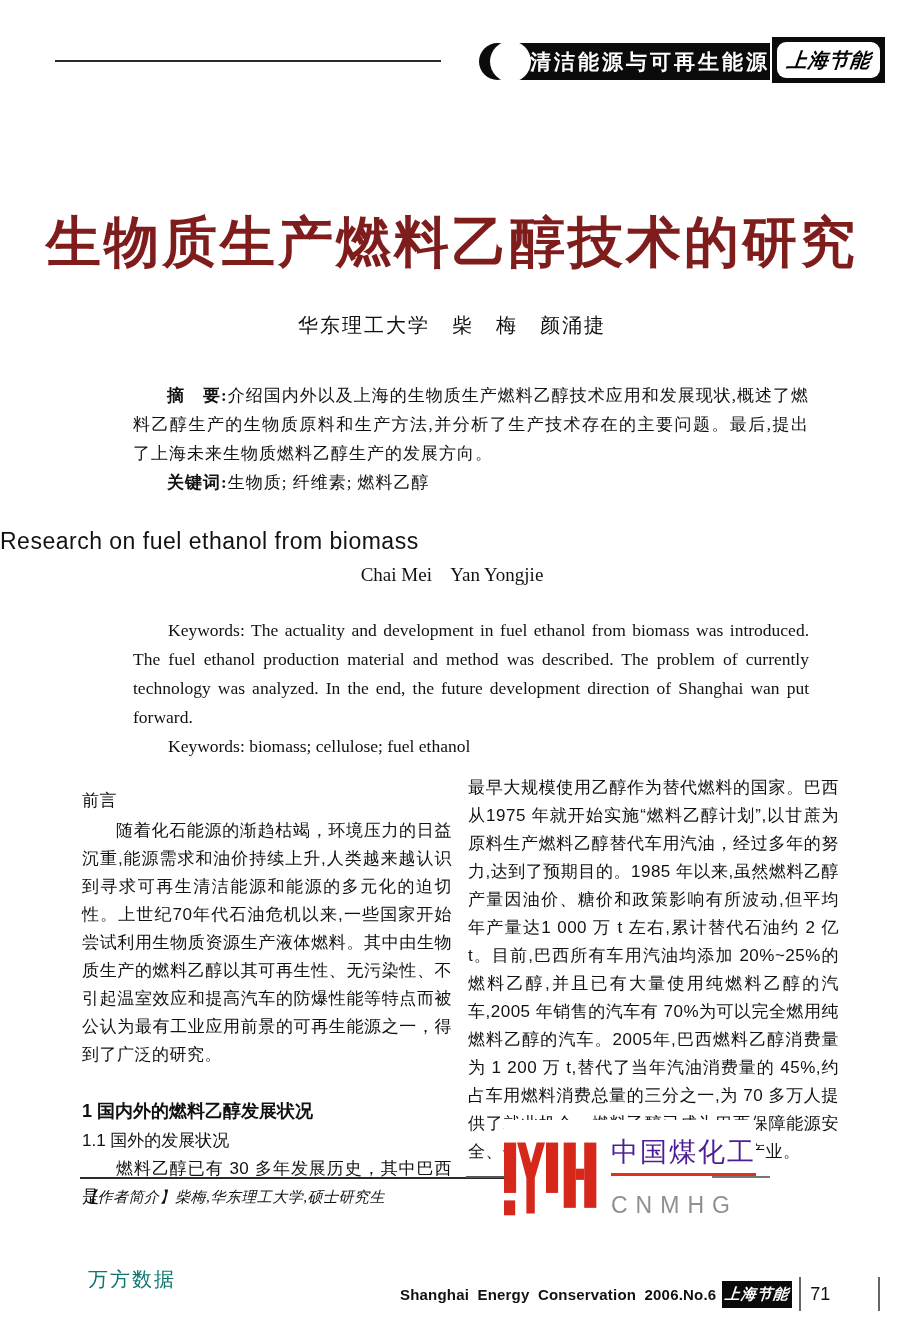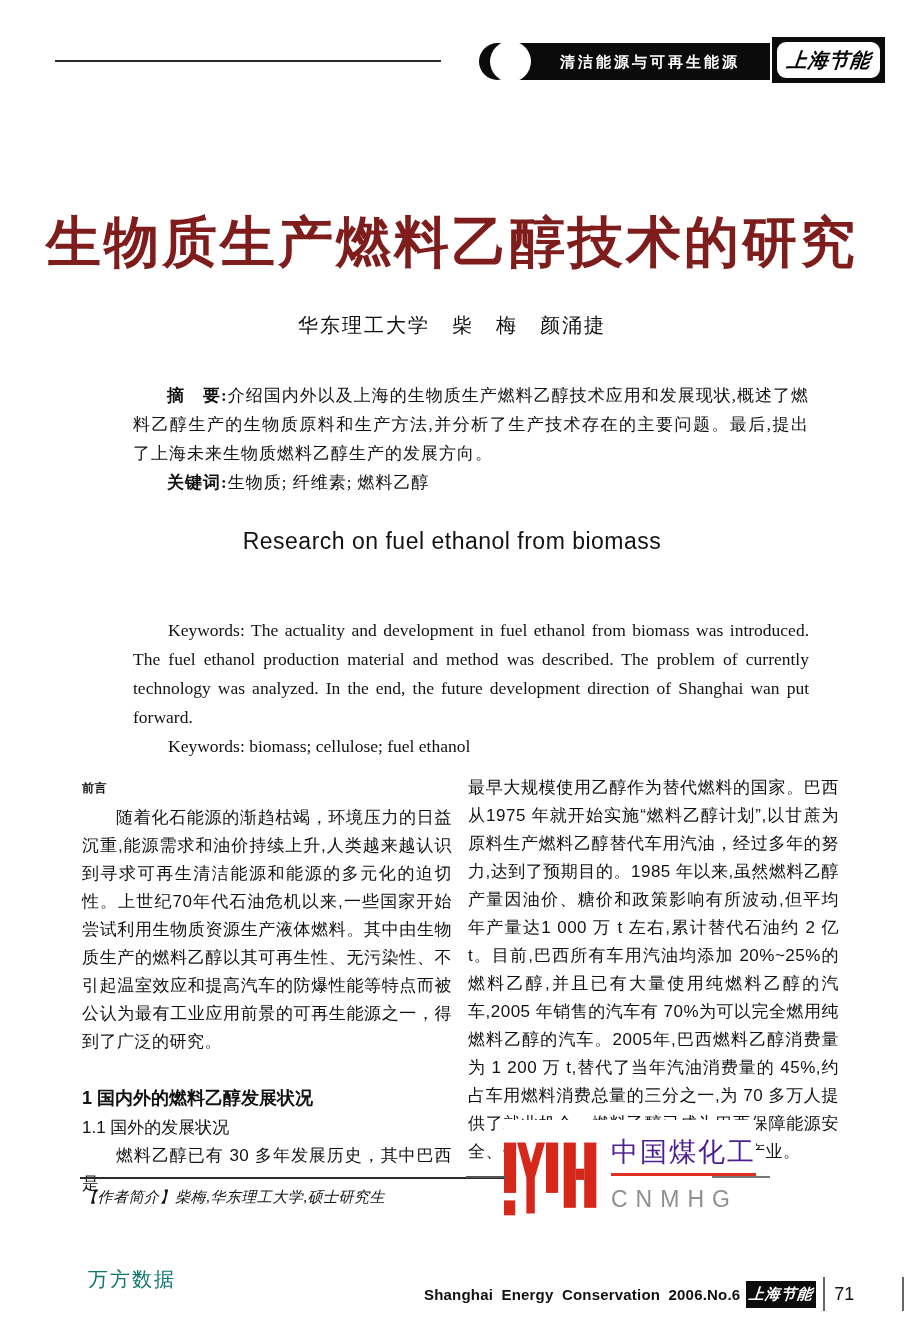--- a/index.html
+++ b/index.html
@@ -9,77 +9,77 @@
     font-family:"Liberation Sans",sans-serif;color:#111;
   }
   .abs{position:absolute;}
 
   
   .head-rule{left:55px;top:60px;width:386px;height:2px;background:#2a2a2a;}
   .bar-tip{left:479px;top:43px;width:37px;height:37px;border-radius:50%;background:#0b0b0b;z-index:1;}
   .bar-body{left:505px;top:43px;width:265px;height:37px;background:#0b0b0b;z-index:1;}
   .bar-notch{left:490px;top:41px;width:41px;height:41px;border-radius:50%;background:#ffffff;z-index:2;}
   .bar-text{left:530px;top:43px;width:240px;height:37px;line-height:37px;text-align:center;
-    color:#ffffff;font-size:15px;font-weight:bold;letter-spacing:3px;z-index:3;}
+    color:#ffffff;font-size:21px;font-weight:bold;letter-spacing:3px;z-index:3;}
   .brand-box{left:772px;top:37px;width:113px;height:46px;background:#0b0b0b;z-index:1;}
   .brand-inner{position:absolute;left:5px;top:5px;right:5px;bottom:5px;background:#ffffff;
     border-radius:9px;display:flex;align-items:center;justify-content:center;}
   .brand-text{font-family:"Liberation Serif",serif;font-weight:bold;font-style:italic;
     font-size:20px;color:#000;transform:skewX(-6deg);letter-spacing:1px;white-space:nowrap;}
 
   
   .cn-title{left:0;top:206px;width:904px;text-align:center;font-size:55px;font-weight:900;
     letter-spacing:3px;color:#7f1d1d;}
   .cn-authors{left:0;top:312px;width:904px;text-align:center;font-size:20px;
     font-family:"Liberation Serif",serif;letter-spacing:2px;}
 
   
   .cn-abs{left:133px;top:381px;width:676px;font-size:17px;line-height:29px;
     text-align:justify;letter-spacing:1px;font-family:"Liberation Serif",serif;}
   .cn-abs p{margin:0;text-indent:2em;}
   .cn-kw{margin-top:0;}
   .b{font-weight:bold;}
 
   
-  .en-title{left:0;top:528px;width:904px;text-align:center;font-size:23px;
+  .en-title{left:0;top:528px;width:904px;font-size:23px;
     font-family:"Liberation Sans",sans-serif;letter-spacing:0.5px;}
   .en-authors{left:0;top:564px;width:904px;text-align:center;font-size:19px;
     font-family:"Liberation Serif",serif;white-space:pre;}
   .en-abs{left:133px;top:616px;width:676px;font-size:17.5px;line-height:29px;
     font-family:"Liberation Serif",serif;text-align:justify;}
   .en-abs p{margin:0;text-indent:2em;}
 
   
   .col{font-size:17px;line-height:28px;text-align:justify;letter-spacing:0.5px;}
   .col-left{left:82px;top:774px;width:370px;}
   .col-right{left:468px;top:774px;width:371px;}
   .col p{margin:0;text-indent:2em;}
-  .h-preface{font-weight:bold;font-size:12px;margin:0 0 2px 0;}
+  .h-preface{font-weight:normal;font-size:17px;margin:13px 0 2px 0;}
   .h1{font-weight:bold;font-size:18px;margin:28px 0 2px 0;letter-spacing:0;}
   .h11{font-size:17px;margin:0;letter-spacing:0;}
 
   
   .foot-rule{left:80px;top:1177px;width:428px;height:2px;background:#2a2a2a;}
   .footnote{left:82px;top:1188px;width:380px;font-size:15px;
     font-family:"Liberation Serif",serif;font-style:italic;letter-spacing:0.5px;}
 
   
   .wm{left:504px;top:1120px;width:252px;height:112px;background:#ffffff;z-index:5;
     display:flex;align-items:flex-start;}
   .wm-logo{margin-top:14px;}
   .wm-right{margin-left:10px;margin-top:14px;}
   .wm-cn{font-size:27px;color:#4c1d95;letter-spacing:2px;padding-bottom:3px;
     border-bottom:3px solid #e03020;white-space:nowrap;}
-  .wm-en{font-size:23px;color:#8f8f8f;letter-spacing:8px;margin-top:10px;white-space:nowrap;}
+  .wm-en{font-size:23px;color:#8f8f8f;letter-spacing:8px;margin-top:16px;white-space:nowrap;}
   .wm-dash-l{left:466px;top:1176px;width:40px;height:2px;background:#555;z-index:6;}
   .wm-dash-r{left:712px;top:1176px;width:58px;height:2px;background:#777;z-index:6;}
 
   
   .wf-mark{left:88px;top:1266px;font-size:20px;color:#0f766e;letter-spacing:2px;}
-  .footer-row{left:400px;top:1274px;width:480px;height:40px;display:flex;align-items:center;z-index:4;margin-left:24px;}
+  .footer-row{left:400px;top:1274px;width:480px;height:40px;display:flex;align-items:center;z-index:4;}
   .journal-en{font-size:15px;font-weight:bold;letter-spacing:0.2px;word-spacing:4px;white-space:nowrap;}
   .f-brand{width:80px;height:27px;background:#0b0b0b;margin-left:6px;display:flex;
     align-items:center;justify-content:center;}
   .f-brand .brand-text{color:#fff;font-size:15px;}
   .vbar{width:2px;height:34px;background:#666;}
   .vbar1{margin-left:7px;}
   .vbar2{margin-left:48px;}
   .pageno{font-size:18px;font-weight:normal;margin-left:9px;}
 </style>
 </head>
@@ -100,20 +100,21 @@
 
   <div class="abs cn-title">生物质生产燃料乙醇技术的研究</div>
   <div class="abs cn-authors">华东理工大学　柴　梅　颜涌捷</div>
 
   <div class="abs cn-abs">
     <p><span class="b">摘　要:</span><span>介绍国内外以及上海的生物质生产燃料乙醇技术应用和发展现状,概述了燃料乙醇生产的生物质原料和生产方法,并分析了生产技术存在的主要问题。最后,提出了上海未来生物质燃料乙醇生产的发展方向。</span></p>
     <p class="cn-kw"><span class="b">关键词:</span><span>生物质; 纤维素; 燃料乙醇</span></p>
   </div>
 
   <div class="abs en-title">Research on fuel ethanol from biomass</div>
+  <div class="abs en-authors">Chai Mei    Yan Yongjie</div>
   <div class="abs en-abs">
     <p><span>Keywords:</span> <span>The actuality and development in fuel ethanol from biomass was introduced. The fuel ethanol production material and method was described. The problem of currently technology was analyzed. In the end, the future development direction of Shanghai wan put forward.</span></p>
     <p>Keywords: biomass; cellulose; fuel ethanol</p>
   </div>
 
   <div class="abs col col-left">
     <div class="h-preface">前言</div>
     <p>随着化石能源的渐趋枯竭，环境压力的日益沉重,能源需求和油价持续上升,人类越来越认识到寻求可再生清洁能源和能源的多元化的迫切性。上世纪70年代石油危机以来,一些国家开始尝试利用生物质资源生产液体燃料。其中由生物质生产的燃料乙醇以其可再生性、无污染性、不引起温室效应和提高汽车的防爆性能等特点而被公认为最有工业应用前景的可再生能源之一，得到了广泛的研究。</p>
     <div class="h1">1 国内外的燃料乙醇发展状况</div>
     <div class="h11">1.1 国外的发展状况</div>

